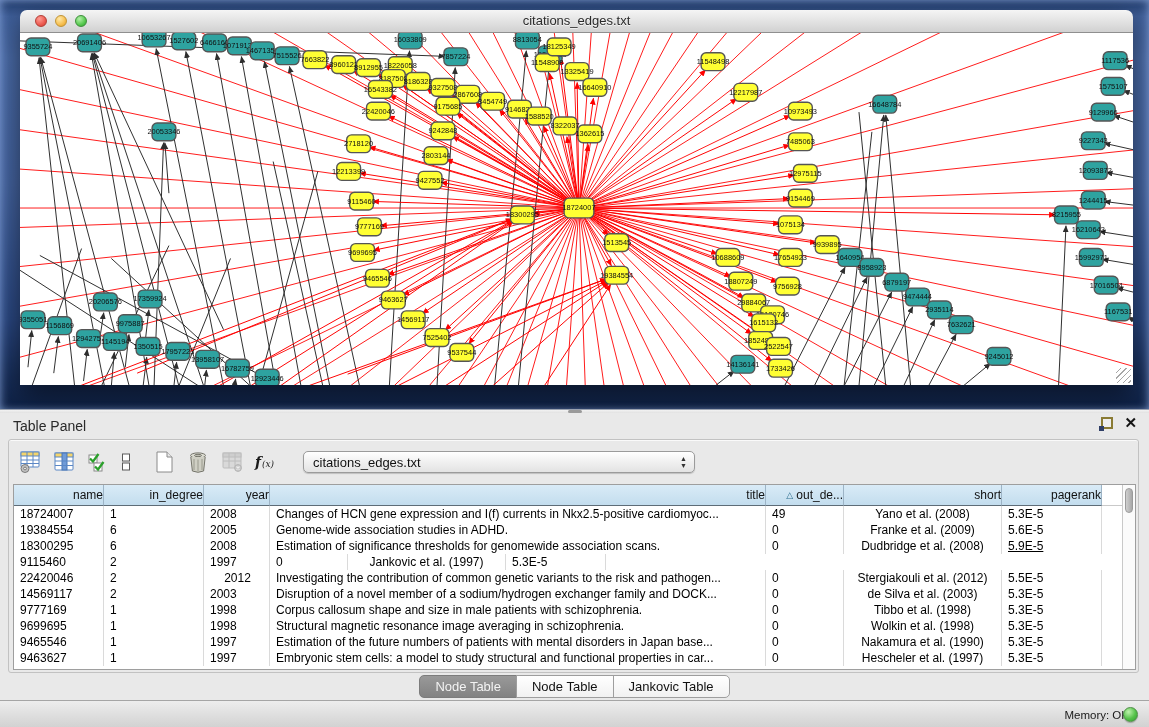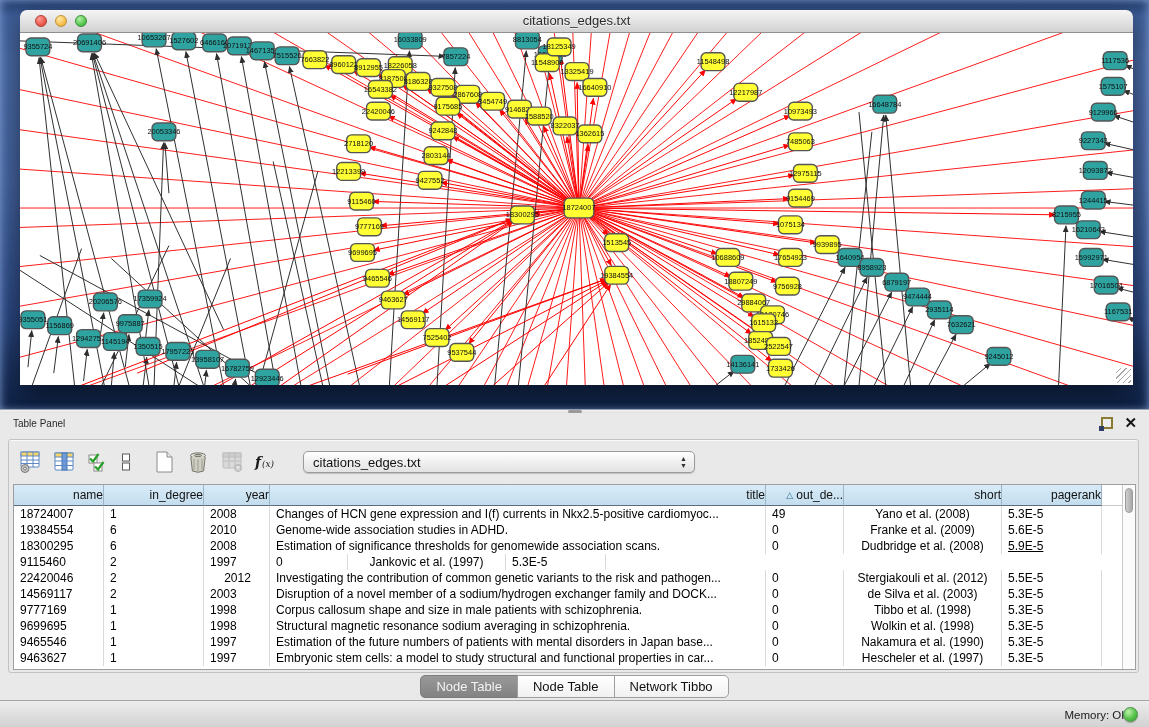--- a/index.html
+++ b/index.html
@@ -23,21 +23,21 @@
   .canvas{position:absolute;left:0;right:0;top:23px;bottom:0;background:#fff;overflow:hidden;}
   .canvas svg{position:absolute;left:0;top:0;}
   .grip{position:absolute;right:2px;bottom:2px;width:15px;height:15px;opacity:.8;
     background:repeating-linear-gradient(135deg,transparent 0 3px,#909090 3px 4px);}
   
   .splitter{position:absolute;left:0;top:409px;width:1149px;height:4px;background:linear-gradient(#F2F2F2,#DCDCDC);
     border-top:1px solid #9AA2B0;}
   .splitter .knob{display:block;width:14px;height:3px;background:#9A9A9A;border-radius:2px;margin:0 auto;}
   
   .table-panel{position:absolute;left:0;top:413px;width:1149px;height:314px;background:#E9E9E9;}
-  .panel-title{position:absolute;left:13px;top:5px;font-size:10px;color:#2A2A2A;}
+  .panel-title{position:absolute;left:13px;top:5px;font-size:14px;color:#2A2A2A;}
   .float-icon{position:absolute;right:36px;top:4px;width:14px;height:14px;}
   .float-icon .sq1{position:absolute;right:0;top:0;width:8px;height:8px;border:2px solid #8A7B34;background:#EFEFEF;}
   .float-icon .sq2{position:absolute;left:0;bottom:0;width:5px;height:5px;background:#2F3E66;}
   .close-icon{position:absolute;right:12px;top:1px;font-size:15px;font-weight:bold;color:#141414;cursor:default;}
   .inner{position:absolute;left:8px;top:26px;width:1131px;height:234px;border:1px solid #C2C2C2;border-radius:3px;
     background:#E9E9E9;box-shadow:inset 0 1px 0 #FAFAFA;box-sizing:border-box;}
   .toolbar{position:absolute;left:8px;top:5px;height:34px;display:flex;align-items:center;gap:8px;}
   .tbtn{width:26px;height:26px;border:none;background:transparent;padding:0;display:flex;align-items:center;justify-content:center;}
   .combo{margin-left:12px;width:392px;height:22px;border:1px solid #9B9B9B;border-radius:5px;box-sizing:border-box;
     background:linear-gradient(#FFFFFF,#EFEFEF 55%,#E3E3E3);box-shadow:0 1px 1px rgba(0,0,0,.18);
@@ -581,21 +581,21 @@
             <div class="td" style="width: 100px;">1</div>
             <div class="td" style="width: 66px;">2008</div>
             <div class="td" style="width: 496px;">Changes of HCN gene expression and I(f) currents in Nkx2.5-positive cardiomyoc...</div>
             <div class="td" style="width: 78px;">49</div>
             <div class="td center" style="width: 158px;">Yano et al. (2008)</div>
             <div class="td" style="width: 100px;">5.3E-5</div>
           </div>
           <div class="tr">
             <div class="td" style="width: 90px;">19384554</div>
             <div class="td" style="width: 100px;">6</div>
-            <div class="td" style="width: 66px;">2010</div>
+            <div class="td" style="width: 66px;">2005</div>
             <div class="td" style="width: 496px;">Genome-wide association studies in ADHD.</div>
             <div class="td" style="width: 78px;">0</div>
             <div class="td center" style="width: 158px;">Franke et al. (2009)</div>
             <div class="td" style="width: 100px;">5.6E-5</div>
           </div>
           <div class="tr">
             <div class="td" style="width: 90px;">18300295</div>
             <div class="td" style="width: 100px;">6</div>
             <div class="td" style="width: 66px;">2008</div>
             <div class="td" style="width: 496px;">Estimation of significance thresholds for genomewide association scans.</div>
@@ -635,21 +635,21 @@
             <div class="td" style="width: 66px;">1998</div>
             <div class="td" style="width: 496px;">Corpus callosum shape and size in male patients with schizophrenia.</div>
             <div class="td" style="width: 78px;">0</div>
             <div class="td center" style="width: 158px;">Tibbo et al. (1998)</div>
             <div class="td" style="width: 100px;">5.3E-5</div>
           </div>
           <div class="tr">
             <div class="td" style="width: 90px;">9699695</div>
             <div class="td" style="width: 100px;">1</div>
             <div class="td" style="width: 66px;">1998</div>
-            <div class="td" style="width: 496px;">Structural magnetic resonance sodium averaging in schizophrenia.</div>
+            <div class="td" style="width: 496px;">Structural magnetic resonance image averaging in schizophrenia.</div>
             <div class="td" style="width: 78px;">0</div>
             <div class="td center" style="width: 158px;">Wolkin et al. (1998)</div>
             <div class="td" style="width: 100px;">5.3E-5</div>
           </div>
           <div class="tr">
             <div class="td" style="width: 90px;">9465546</div>
             <div class="td" style="width: 100px;">1</div>
             <div class="td" style="width: 66px;">1997</div>
             <div class="td" style="width: 496px;">Estimation of the future numbers of patients with mental disorders in Japan base...</div>
             <div class="td" style="width: 78px;">0</div>
@@ -668,20 +668,20 @@
         </div>
       <div class="vscroll">
           <div class="thumb"></div>
         </div>
     </div>
   </div>
 
   <div class="tabs" id="tabs">
       <span class="tab sel">Node Table</span>
       <span class="tab">Node Table</span>
-      <span class="tab">Network Tibbo</span>
+      <span class="tab">Jankovic Table</span>
     </div>
 
   <div class="status-bar">
     <span class="mem">Memory: OK</span>
     <span class="dot"></span>
   </div>
 </div>
 
 </body></html>

